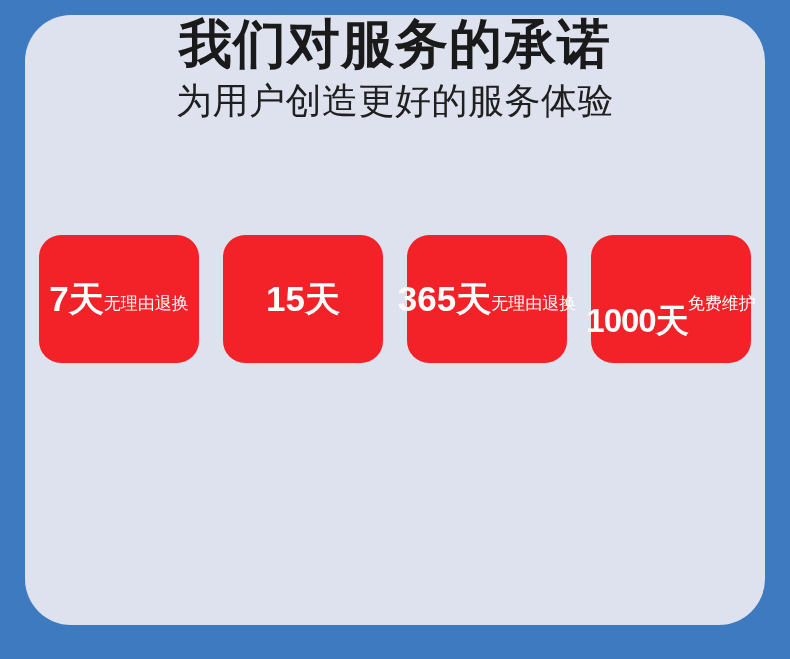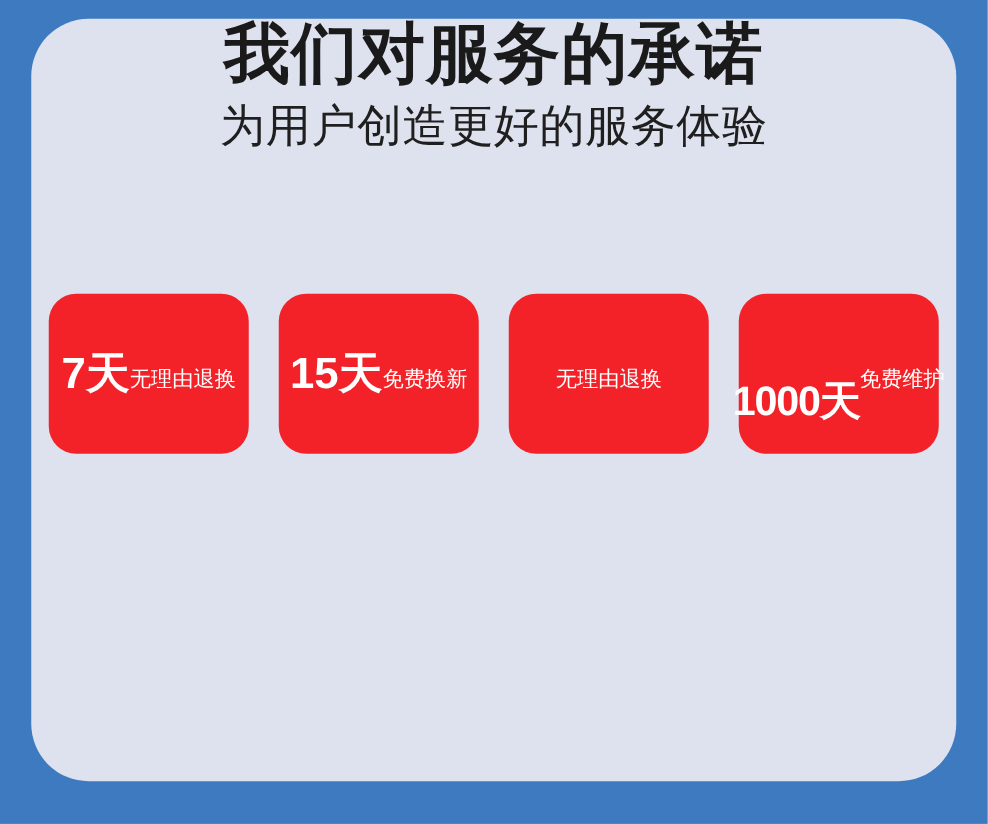--- a/index.html
+++ b/index.html
@@ -138,24 +138,24 @@
 
       <div class="card-row">
 
         <div class="promise-card">
           <span class="card-main">7天</span>
           <span class="card-sub">无理由退换</span>
         </div>
 
         <div class="promise-card">
           <span class="card-main">15天</span>
-          <span class="card-sub">免费换新</span>
         </div>
 
         <div class="promise-card">
+          <span class="card-main">365天</span>
           <span class="card-sub">无理由退换</span>
         </div>
 
         <div class="promise-card wide">
           <span class="card-main">1000天</span>
           <span class="card-sub">免费维护</span>
         </div>
 
       </div>
 

